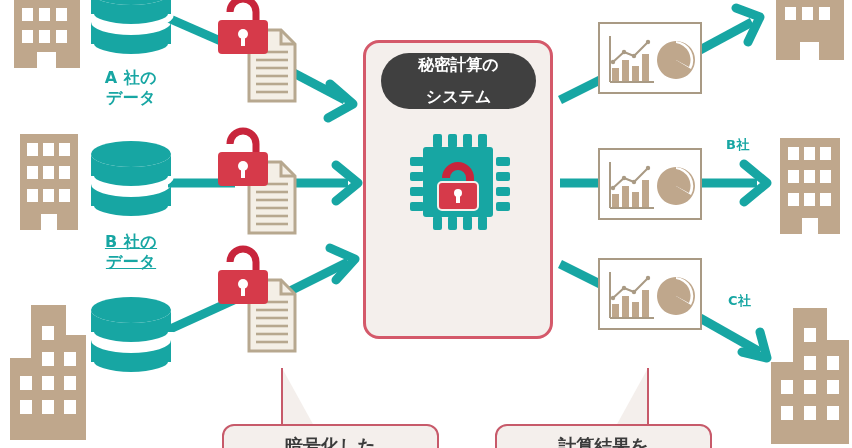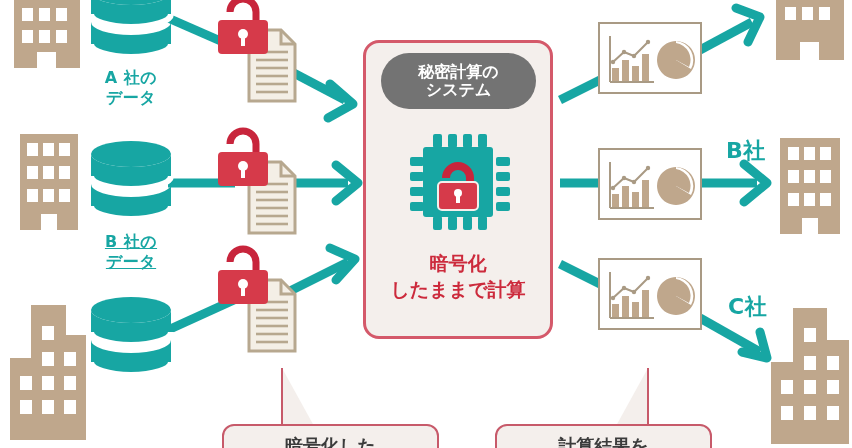--- a/index.html
+++ b/index.html
@@ -22,44 +22,44 @@
     font-size:16px;
     line-height:20px;
     text-align:center;
     white-space:pre-line;
     letter-spacing:0.5px;
   }
   .corp-label{
     position:absolute;
     color:#17a6a3;
     font-weight:bold;
-    font-size:22px;
+    font-size:13px;
     letter-spacing:0.5px;
   }
 
   
   #system-box{
     position:absolute;
     left:363px;top:40px;
     width:190px;height:299px;
     background:#f4efec;
     border:3px solid #d4596a;
     border-radius:16px;
     box-sizing:border-box;
   }
   #system-badge{
     position:absolute;
     left:381px;top:53px;
     width:155px;height:56px;
-    background:#737373;
+    background:#404040;
     border-radius:28px;
     color:#ffffff;
     font-weight:bold;
     font-size:16px;
-    line-height:18px;
+    line-height:32px;
     text-align:center;
     display:flex;align-items:center;justify-content:center;
     white-space:pre-line;
     box-shadow:0 0 0 2px #f4efec;
   }
   #system-caption{
     position:absolute;
     left:363px;top:250px;
     width:190px;
     color:#cc2a3c;
@@ -287,22 +287,20 @@
       <rect x="86" y="53" width="14" height="9" rx="2"></rect>
       <rect x="86" y="68" width="14" height="9" rx="2"></rect>
     </g>
     <rect x="13" y="13" width="70" height="70" rx="3" fill="#17a6a3"></rect>
     <path d="M36 44 a12 12 0 0 1 24 0 V52" fill="none" stroke="#c8253c" stroke-width="8"></path>
     <rect x="28" y="48" width="40" height="28" rx="4" fill="#d63a4a" stroke="#f4efec" stroke-width="2"></rect>
     <circle cx="48" cy="59" r="4" fill="#ffffff"></circle>
     <rect x="46" y="60" width="4" height="9" fill="#ffffff"></rect>
   </svg>
 
-  <div id="system-caption">暗号化
-したままで計算</div>
 
   <svg class="abs" style="left:598px;top:22px;" width="104" height="72">
     <rect x="1" y="1" width="102" height="70" fill="#ffffff" stroke="#a99a84" stroke-width="2"></rect>
     <g fill="#bfa78c">
       <rect x="14" y="46" width="7" height="14"></rect>
       <rect x="24" y="38" width="7" height="22"></rect>
       <rect x="34" y="44" width="7" height="16"></rect>
       <rect x="44" y="32" width="7" height="28"></rect>
     </g>
     <polyline points="15,40 26,30 36,34 50,20" fill="none" stroke="#a99a84" stroke-width="2"></polyline>

